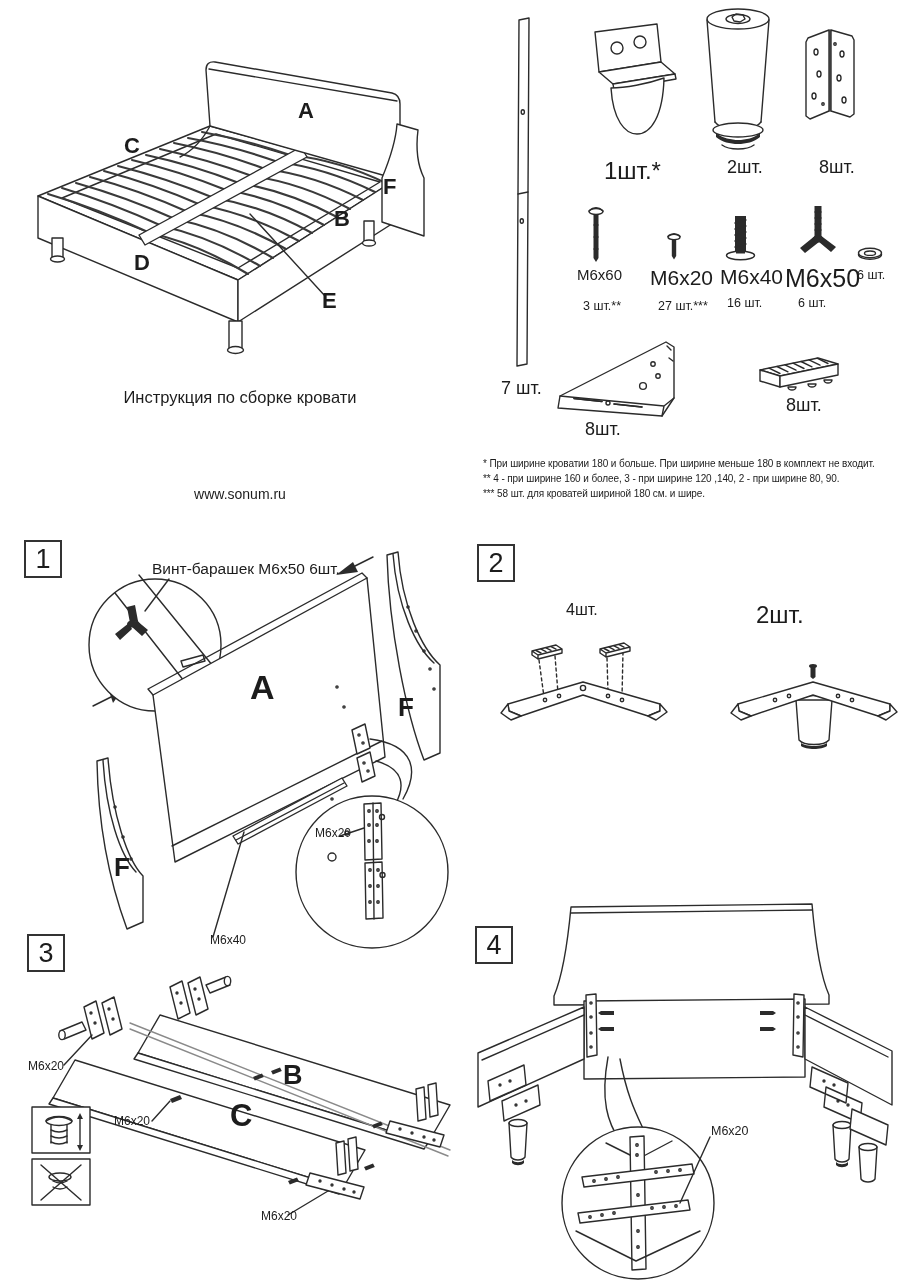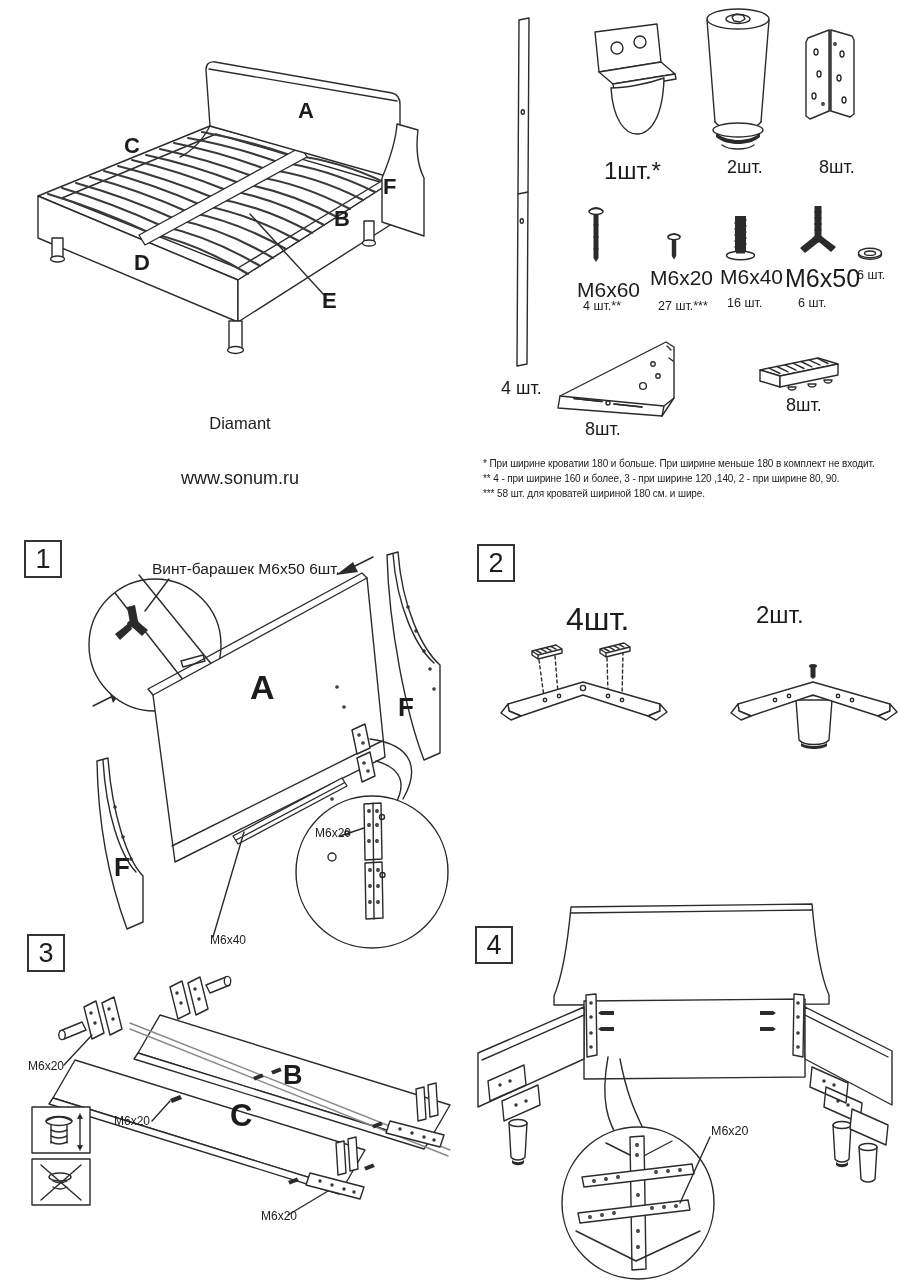--- a/index.html
+++ b/index.html
@@ -46,30 +46,30 @@
       <ellipse class="w" cx="349" cy="215" rx="6.5" ry="3"></ellipse>
     <path d="M305,268 L230,186"></path>
   </svg>
   <span class="lbl letter" style="left:298px;top:98px;font-size:22px">A</span>
   <span class="lbl letter" style="left:124px;top:133px;font-size:22px">C</span>
   <span class="lbl letter" style="left:383px;top:174px;font-size:22px">F</span>
   <span class="lbl letter" style="left:334px;top:206px;font-size:22px">B</span>
   <span class="lbl letter" style="left:134px;top:250px;font-size:22px">D</span>
   <span class="lbl letter" style="left:322px;top:288px;font-size:22px">E</span>
 
-  <div class="title" style="top:414px">Diamant</div>
-  <div class="title" style="top:468px;font-size:18px">www.sonum.ru</div>
+  <div class="title" style="top:388px">Инструкция по сборке кровати</div>
+  <div class="title" style="top:486px;font-size:14px">www.sonum.ru</div>
 
   <svg style="left:510px;top:16px" width="28" height="362" viewBox="0 0 28 362">
     <path class="w" d="M9,4 L19,2 L17,348 L7,350 Z"></path>
     <path d="M8,178 L18,176"></path>
     <ellipse cx="12.8" cy="96" rx="1.6" ry="2.2"></ellipse>
       <ellipse cx="11.8" cy="205" rx="1.6" ry="2.2"></ellipse>
   </svg>
-  <span class="lbl" style="left:501px;top:378px;font-size:18px">4 шт.</span>
+  <span class="lbl" style="left:501px;top:378px;font-size:18px">7 шт.</span>
 
   <svg style="left:583px;top:20px" width="100" height="132" viewBox="0 0 100 132">
     <path class="w" d="M12,12 L74,4 L78,42 L16,52 Z"></path>
     <circle cx="34" cy="28" r="6"></circle>
       <circle cx="57" cy="22" r="6"></circle>
     <path class="w" d="M16,52 L78,42 L92,54 L30,64 Z"></path>
     <path class="w" d="M30,64 L92,54 L93,59 L31,70 Z"></path>
     <path class="w" d="M28,68 C30,100 42,114 54,114 C68,114 80,96 81,58 C64,64 42,68 28,68 Z"></path>
   </svg>
   <span class="lbl" style="left:604px;top:157px;font-size:24px">1шт.*</span>
@@ -100,22 +100,22 @@
       <circle cx="37" cy="20" r="1.2"></circle>
   </svg>
   <span class="lbl" style="left:819px;top:157px;font-size:18px">8шт.</span>
 
   <svg style="left:586px;top:206px" width="20" height="58" viewBox="0 0 20 58">
     <path class="d" d="M7.5,7 h5 v45 l-2.5,4 l-2.5,-4 Z"></path>
     <ellipse class="w" cx="10" cy="5.5" rx="7" ry="3"></ellipse>
     <path d="M3,5 Q10,-1.5 17,5"></path>
     <path d="M8,19 h4 M8,31 h4 M8,43 h4" stroke="#fff" stroke-width="1"></path>
   </svg>
-  <span class="lbl" style="left:577px;top:278px;font-size:21px">M6x60</span>
-  <span class="lbl" style="left:583px;top:299px;font-size:12.5px">4 шт.**</span>
+  <span class="lbl" style="left:577px;top:266px;font-size:15px">M6x60</span>
+  <span class="lbl" style="left:583px;top:299px;font-size:12.5px">3 шт.**</span>
 
   <svg style="left:666px;top:232px" width="16" height="32" viewBox="0 0 16 32">
     <path class="d" d="M5.8,7 h4.4 v17 l-2.2,3.5 l-2.2,-3.5 Z"></path>
     <ellipse class="w" cx="8" cy="5" rx="6" ry="2.6"></ellipse>
     <path d="M2,4.5 Q8,-1 14,4.5"></path>
   </svg>
   <span class="lbl" style="left:650px;top:266px;font-size:21px">M6x20</span>
   <span class="lbl" style="left:658px;top:299px;font-size:12.5px">27 шт.***</span>
 
   <svg style="left:724px;top:214px" width="34" height="48" viewBox="0 0 34 48">
@@ -244,21 +244,21 @@
     <path d="M128,392 L159,287"></path>
   </svg>
   <span class="lbl" style="left:152px;top:560px;font-size:15.5px">Винт-барашек М6х50 6шт.</span>
   <span class="lbl letter" style="left:250px;top:668px;font-size:34px">A</span>
   <span class="lbl letter" style="left:398px;top:692px;font-size:26px">F</span>
   <span class="lbl letter" style="left:114px;top:852px;font-size:26px">F</span>
   <span class="lbl" style="left:315px;top:826px;font-size:12px">M6x20</span>
   <span class="lbl" style="left:210px;top:933px;font-size:12px">M6x40</span>
 
   <div class="stepnum" style="left:477px;top:544px">2</div>
-  <span class="lbl" style="left:566px;top:601px;font-size:32px">4шт.</span>
+  <span class="lbl" style="left:566px;top:601px;font-size:16px">4шт.</span>
   <span class="lbl" style="left:756px;top:601px;font-size:24px">2шт.</span>
   <svg style="left:488px;top:640px" width="400" height="118" viewBox="0 0 400 118">
     <path class="dash" d="M51,20 L56,57 M67,16 L70,53 M119,18 L120,53 M135,12 L134,57"></path>
     <path class="w" d="M20,64 L95,42 L172,64 L172,71 L160,76 L95,55 L33,76 L21,71 Z"></path>
     <path class="w" d="M20,64 L13,73 L23,80 L33,76 L21,71 Z M172,64 L179,72 L168,80 L160,76 L172,71 Z"></path>
     <circle cx="57" cy="60" r="1.7"></circle>
       <circle cx="71" cy="56" r="1.7"></circle>
       <circle cx="120" cy="56" r="1.7"></circle>
       <circle cx="134" cy="60" r="1.7"></circle>
       <circle cx="95" cy="48" r="2.6"></circle>

